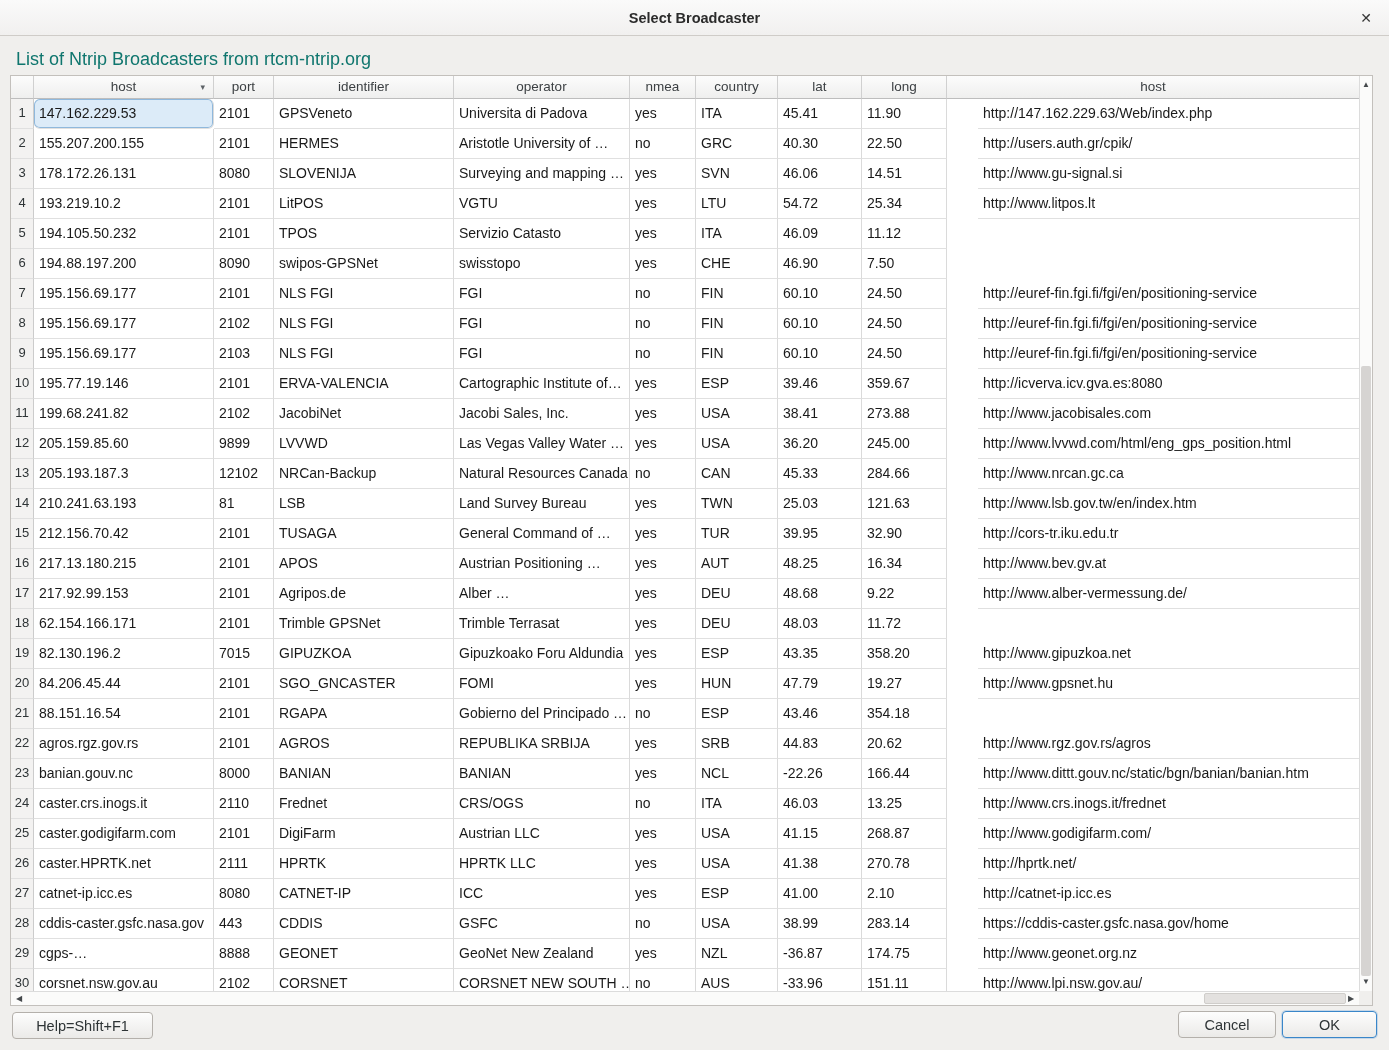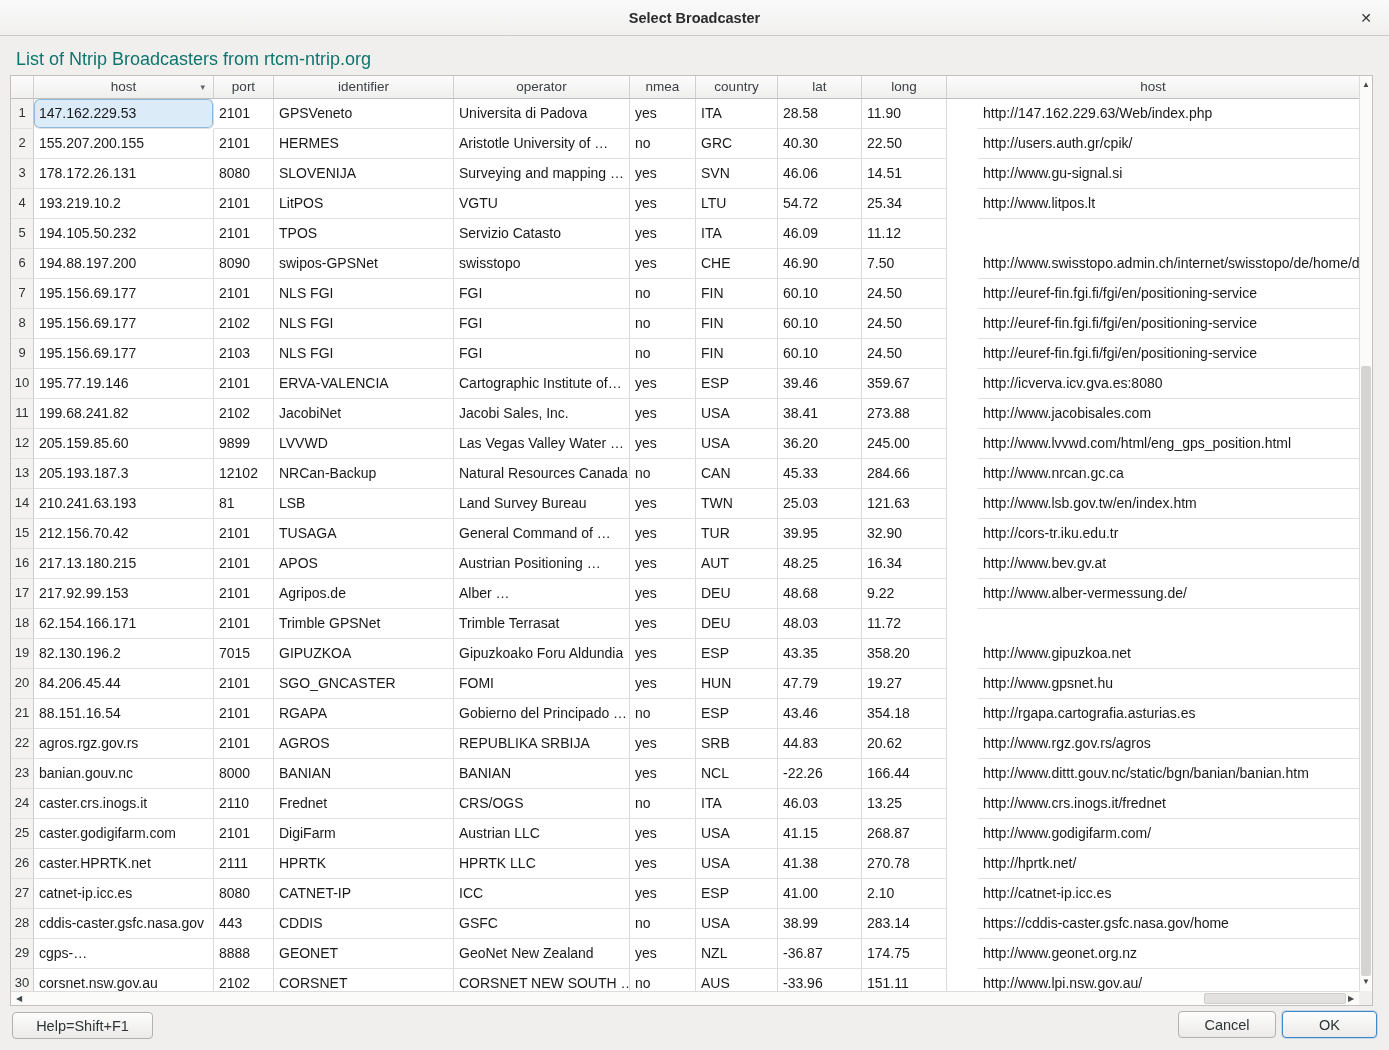--- a/index.html
+++ b/index.html
@@ -158,21 +158,21 @@
 
       <div id="tbody">
           <div class="trow grid-row">
             <div class="cell gutter">1</div>
             <div class="cell col-host selected">147.162.229.53</div>
             <div class="cell col-port">2101</div>
             <div class="cell col-identifier">GPSVeneto</div>
             <div class="cell col-operator">Universita di Padova</div>
             <div class="cell col-nmea">yes</div>
             <div class="cell col-country">ITA</div>
-            <div class="cell col-lat">28.58</div>
+            <div class="cell col-lat">45.41</div>
             <div class="cell col-long">11.90</div>
             <div class="cell col-link">http://147.162.229.63/Web/index.php</div>
           </div>
           <div class="trow grid-row">
             <div class="cell gutter">2</div>
             <div class="cell col-host">155.207.200.155</div>
             <div class="cell col-port">2101</div>
             <div class="cell col-identifier">HERMES</div>
             <div class="cell col-operator">Aristotle University of …</div>
             <div class="cell col-nmea">no</div>
@@ -219,21 +219,20 @@
           <div class="trow grid-row">
             <div class="cell gutter">6</div>
             <div class="cell col-host">194.88.197.200</div>
             <div class="cell col-port">8090</div>
             <div class="cell col-identifier">swipos-GPSNet</div>
             <div class="cell col-operator">swisstopo</div>
             <div class="cell col-nmea">yes</div>
             <div class="cell col-country">CHE</div>
             <div class="cell col-lat">46.90</div>
             <div class="cell col-long">7.50</div>
-            <div class="cell col-link">http://www.swisstopo.admin.ch/internet/swisstopo/de/home/d</div>
           </div>
           <div class="trow grid-row">
             <div class="cell gutter">7</div>
             <div class="cell col-host">195.156.69.177</div>
             <div class="cell col-port">2101</div>
             <div class="cell col-identifier">NLS FGI</div>
             <div class="cell col-operator">FGI</div>
             <div class="cell col-nmea">no</div>
             <div class="cell col-country">FIN</div>
             <div class="cell col-lat">60.10</div>
@@ -398,21 +397,20 @@
           <div class="trow grid-row">
             <div class="cell gutter">21</div>
             <div class="cell col-host">88.151.16.54</div>
             <div class="cell col-port">2101</div>
             <div class="cell col-identifier">RGAPA</div>
             <div class="cell col-operator">Gobierno del Principado …</div>
             <div class="cell col-nmea">no</div>
             <div class="cell col-country">ESP</div>
             <div class="cell col-lat">43.46</div>
             <div class="cell col-long">354.18</div>
-            <div class="cell col-link">http://rgapa.cartografia.asturias.es</div>
           </div>
           <div class="trow grid-row">
             <div class="cell gutter">22</div>
             <div class="cell col-host">agros.rgz.gov.rs</div>
             <div class="cell col-port">2101</div>
             <div class="cell col-identifier">AGROS</div>
             <div class="cell col-operator">REPUBLIKA SRBIJA</div>
             <div class="cell col-nmea">yes</div>
             <div class="cell col-country">SRB</div>
             <div class="cell col-lat">44.83</div>

